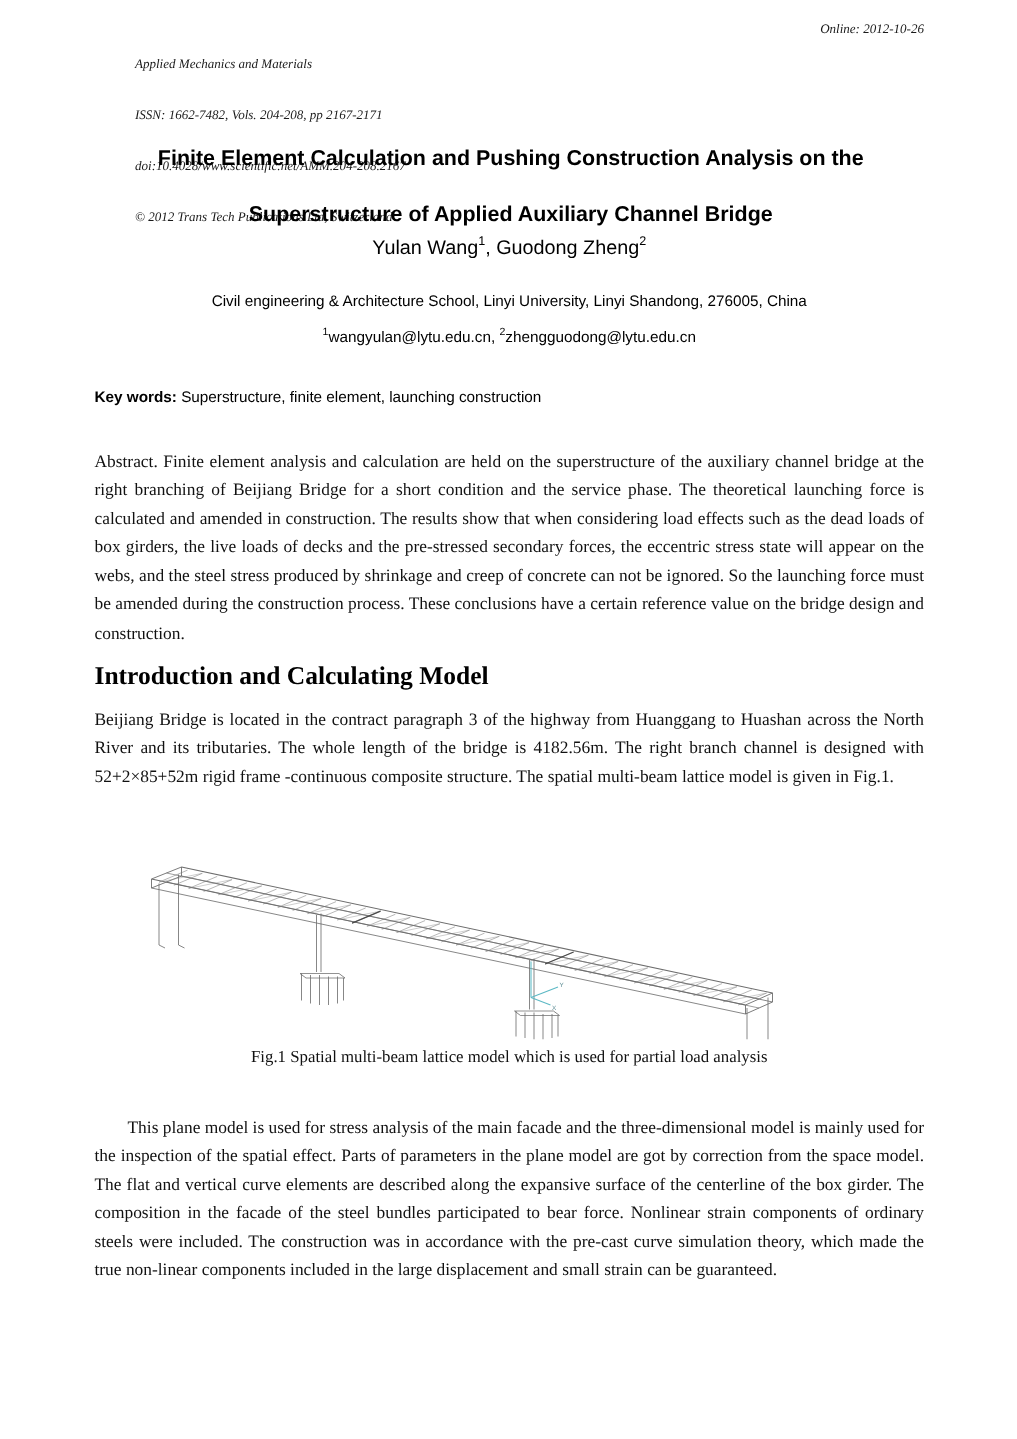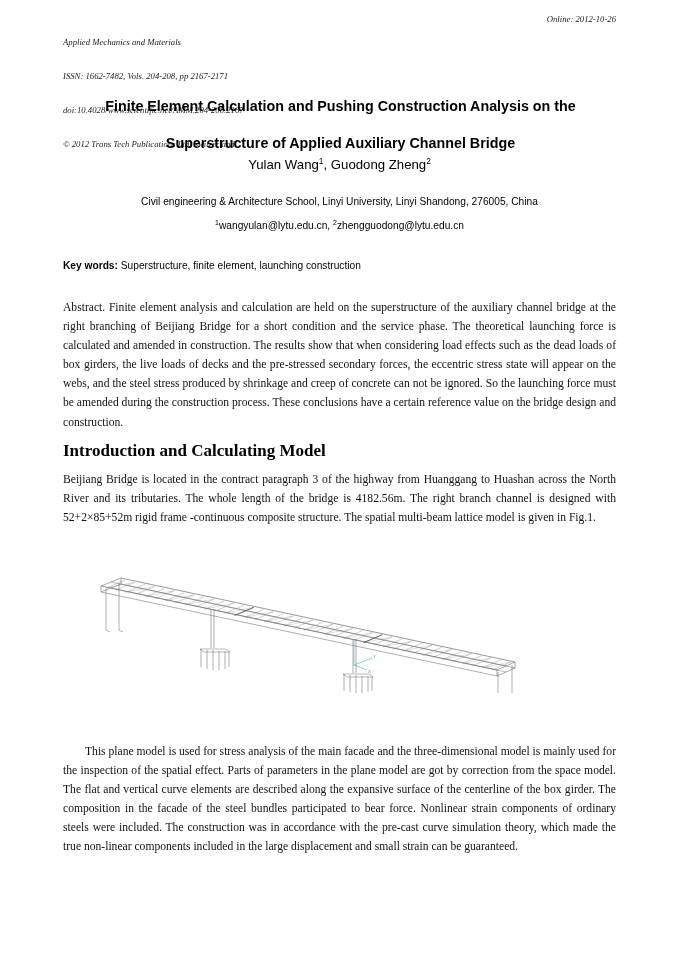--- a/index.html
+++ b/index.html
@@ -28,21 +28,21 @@
     align-items: flex-start;
   }
   .header-left {
     font-family: "Liberation Serif", serif;
     font-style: italic;
     font-size: 8.7px;
     line-height: 11.4px;
     color: #1a1a1a;
     white-space: pre;
   }
-  .header-left div { white-space: pre; }
+  .header-left div { white-space: pre; margin-left: 27px; }
   .header-right {
     font-family: "Liberation Serif", serif;
     font-style: italic;
     font-size: 8.7px;
     line-height: 11.4px;
     color: #1a1a1a;
     white-space: nowrap;
     padding-top: 0px;
   }
 
@@ -328,16 +328,17 @@
       <text x="310" y="110" font-family="Liberation Sans, sans-serif" font-size="4.2" fill="#5a8a92">Y</text>
       <text x="305" y="125" font-family="Liberation Sans, sans-serif" font-size="4.2" fill="#5a8a92">X</text>
 
       <g stroke="#6d6d6d" fill="none" stroke-width="0.55">
         <path d="M 435 124 L 435 145"></path>
         <path d="M 449 117 L 449 145"></path>
       </g>
     </svg>
   </div>
 
+  <div class="fig-caption">Fig.1 Spatial multi-beam lattice model which is used for partial load analysis</div>
 
   <div class="body-para" id="last-para">This plane model is used for stress analysis of the main facade and the three-dimensional model is mainly used for the inspection of the spatial effect. Parts of parameters in the plane model are got by correction from the space model. The flat and vertical curve elements are described along the expansive surface of the centerline of the box girder. The composition in the facade of the steel bundles participated to bear force. Nonlinear strain components of ordinary steels were included. The construction was in accordance with the pre-cast curve simulation theory, which made the true non-linear components included in the large displacement and small strain can be guaranteed.</div>
 
 </div>
 
 </body></html>

